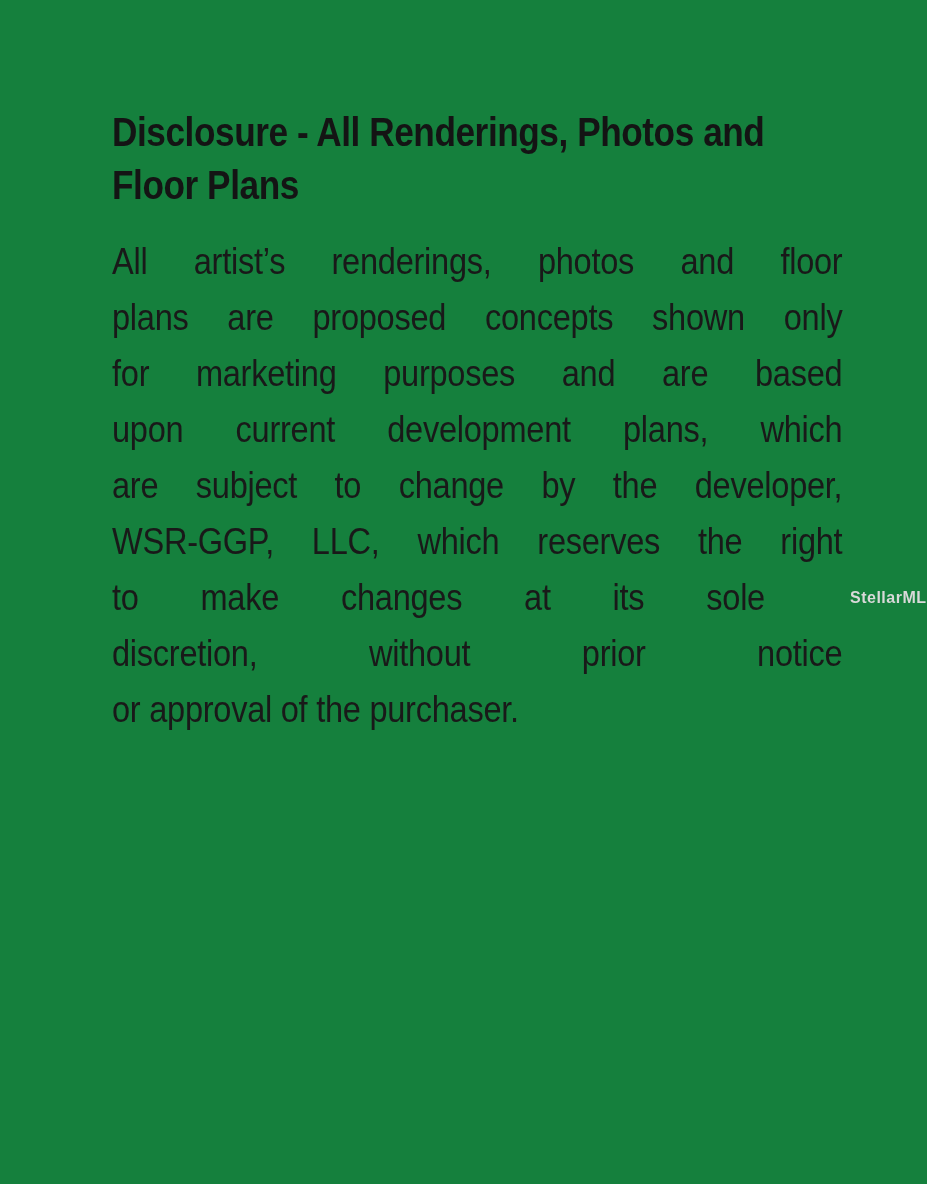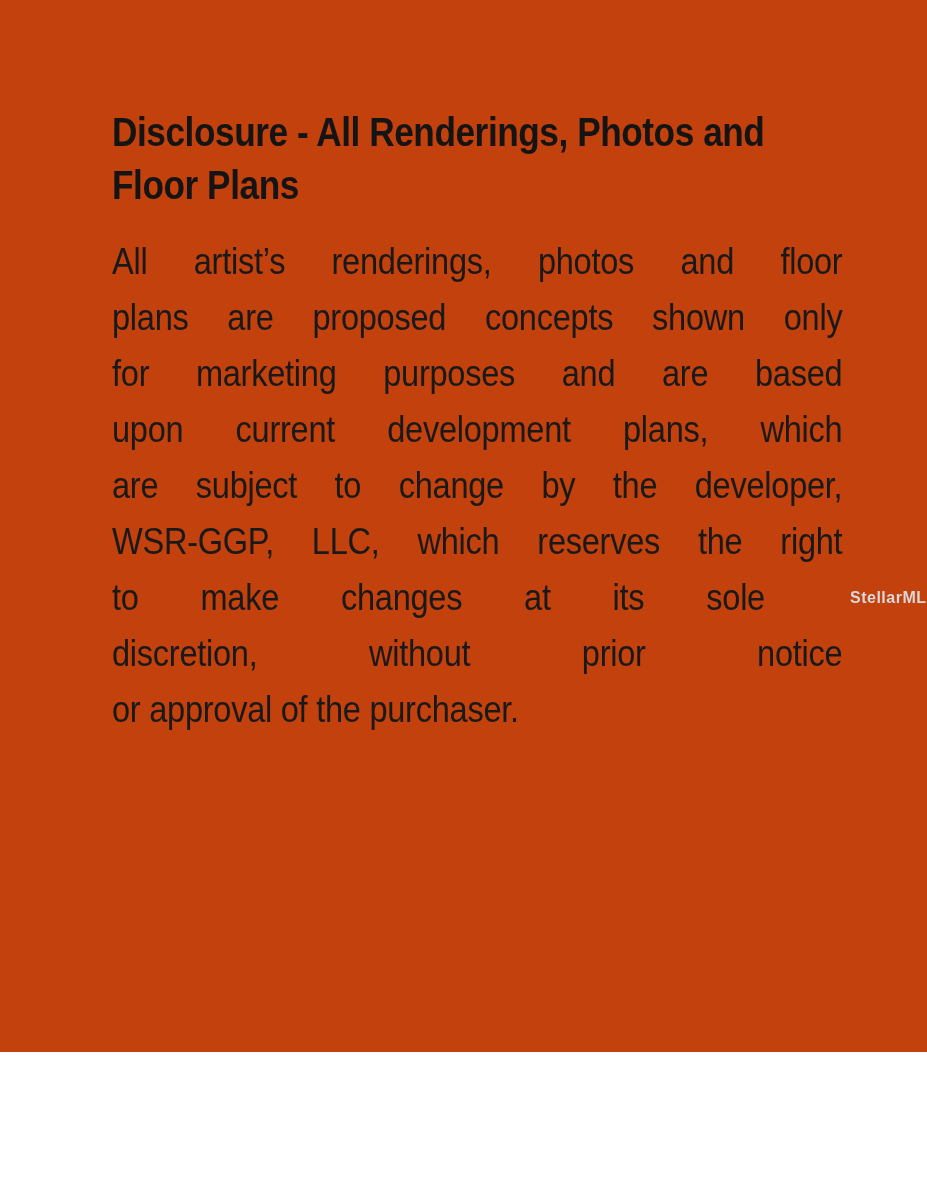--- a/index.html
+++ b/index.html
@@ -3,22 +3,22 @@
 <meta charset="utf-8">
 <style>
   html, body {
     margin: 0;
     padding: 0;
     background: #ffffff;
   }
   .page {
     position: relative;
     width: 927px;
-    height: 1052px;
-    background: #c2410c;
+    height: 1184px;
+    background: #15803d;
     overflow: hidden;
     font-family: "Liberation Sans", sans-serif;
     color: #191919;
   }
   
   .doc-title {
     position: absolute;
     left: 112px;
     top: 106px;
     width: 850px;

